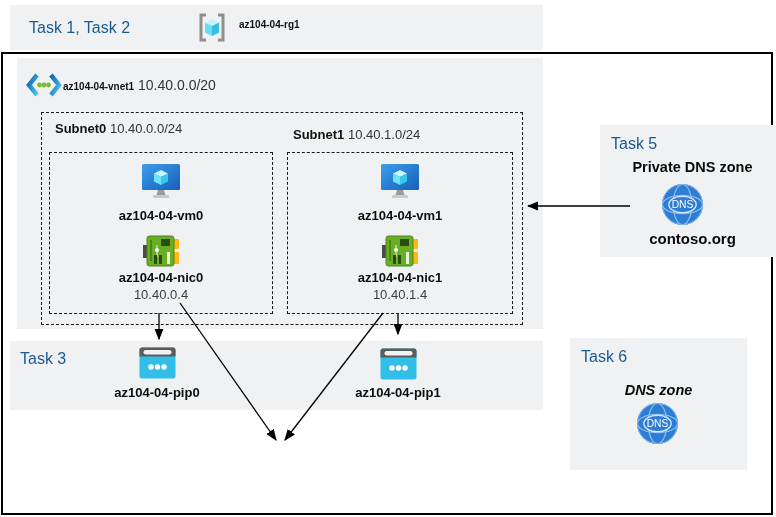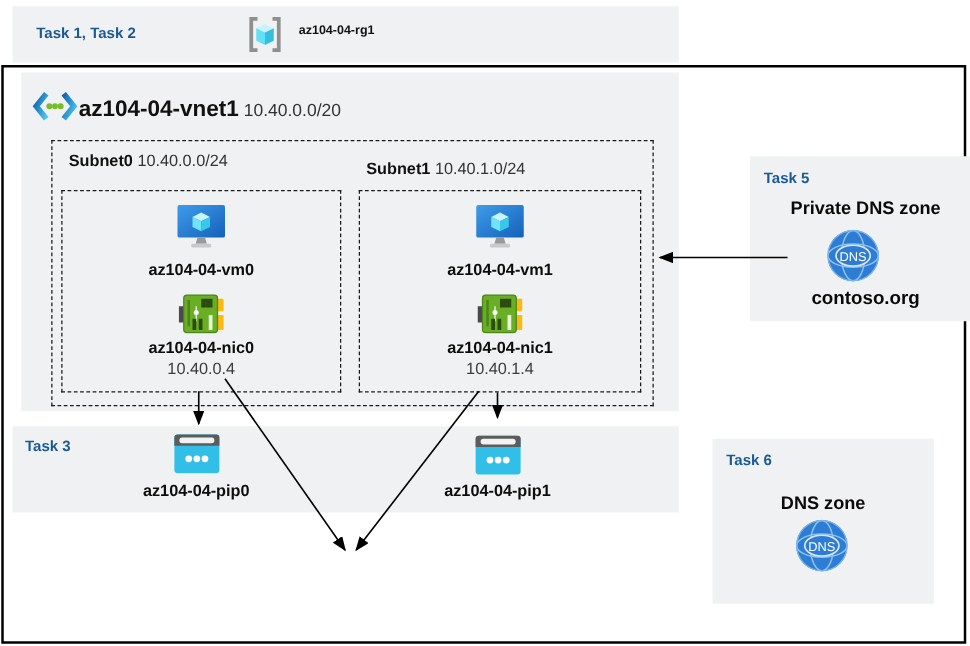--- a/index.html
+++ b/index.html
@@ -10,34 +10,34 @@
     color:#111;
   }
   .abs { position:absolute; }
   
   .main-border {
     position:absolute; left:1px; top:52px; width:768px; height:459px;
     border:2px solid #000;
   }
   .strip, .graybox { position:absolute; background:#f0f1f2; }
   .task-label {
-    font-weight:bold; font-size:12px; color:#1a5a94; white-space:nowrap;
+    font-weight:normal; font-size:16px; color:#1a5a94; white-space:nowrap;
   }
   .res-label { font-weight:bold; font-size:13px; color:#0d0d0d; white-space:nowrap; }
   .ip-label  { font-size:13px; color:#3c3c3c; white-space:nowrap; }
   .centered  { text-align:center; }
 
   
   .header-strip { left:10px; top:5px; width:533px; height:45px; }
   .rg-name { position:absolute; left:229px; top:14px; font-weight:bold; font-size:10px; }
 
   
   .vnet-panel { left:17px; top:58px; width:526px; height:271px; position:absolute; background:#f0f1f2; }
   .vnet-title { position:absolute; left:46px; top:19px; font-size:14px; white-space:nowrap; }
-  .vnet-title b { font-size:18px; }
+  .vnet-title b { font-size:10px; }
   .vnet-title .cidr { color:#333; font-weight:normal;text-align:center; }
 
   .outer-dashed {
     position:absolute; left:24px; top:54px; width:480px; height:211px;
     border:1px dashed #1a1a1a;
   }
   .subnet-wrap { position:absolute; }
   .subnet-name { position:absolute; left:6px; font-size:13px; white-space:nowrap; }
   .subnet-name .cidr { color:#333; }
   .subnet-box {
@@ -50,21 +50,21 @@
   .subnet-box .nic-icon { margin-top:12px; }
   .subnet-box .nic-name { margin-top:3px;  }
   .subnet-box .nic-ip   { margin-top:2px;  }
 
   
   .task3-strip { left:10px; top:341px; width:533px; height:69px; }
   .task4-strip { left:10px; top:428px; width:533px; height:80px; }
 
   
   .task5-box { left:600px; top:125px; width:185px; height:132px; }
-  .task6-box { left:570px; top:351px; width:177px; height:132px; }
+  .task6-box { left:570px; top:338px; width:177px; height:132px; }
   .box-title { position:absolute; left:0; width:100%; text-align:center;
                font-weight:bold; font-size:14.5px; color:#0a0a0a; }
 
   .arrows { position:absolute; left:0; top:0; z-index:30; pointer-events:none; }
   svg { display:block; }
 </style>
 </head>
 <body>
 
 <div id="canvas">
@@ -222,21 +222,21 @@
       <ellipse cx="22" cy="22" rx="20.5" ry="9.5" fill="none" stroke="#8fc0f0" stroke-width="1.2"></ellipse>
       <circle cx="22" cy="22" r="20.5" fill="none" stroke="#7db3e8" stroke-width="1"></circle>
       <ellipse cx="22" cy="22" rx="14" ry="8.5" fill="#2e7dd4" stroke="#d6e7f9" stroke-width="1.4"></ellipse>
       <text x="22" y="26" text-anchor="middle" font-size="10.5" fill="#ffffff" font-family="Liberation Sans, sans-serif">DNS</text>
     </svg>
     <div class="box-title" style="top:105px; font-size:15px;">contoso.org</div>
   </div>
 
   <div class="graybox task6-box">
     <span class="task-label abs" style="left:11px; top:10px;">Task 6</span>
-    <div class="box-title" style="top:44px;">DNS zone</div>
+    <div class="box-title" style="top:44px;font-style:italic;">DNS zone</div>
 
     <svg class="abs" style="left:66px; top:64px;" width="43" height="43" viewBox="0 0 44 44">
       <circle cx="22" cy="22" r="21" fill="#2e7dd4"></circle>
       <ellipse cx="22" cy="22" rx="9.5" ry="20.5" fill="none" stroke="#8fc0f0" stroke-width="1.2"></ellipse>
       <ellipse cx="22" cy="22" rx="20.5" ry="9.5" fill="none" stroke="#8fc0f0" stroke-width="1.2"></ellipse>
       <circle cx="22" cy="22" r="20.5" fill="none" stroke="#7db3e8" stroke-width="1"></circle>
       <ellipse cx="22" cy="22" rx="14" ry="8.5" fill="#2e7dd4" stroke="#d6e7f9" stroke-width="1.4"></ellipse>
       <text x="22" y="26" text-anchor="middle" font-size="10.5" fill="#ffffff" font-family="Liberation Sans, sans-serif">DNS</text>
     </svg>
   </div>

